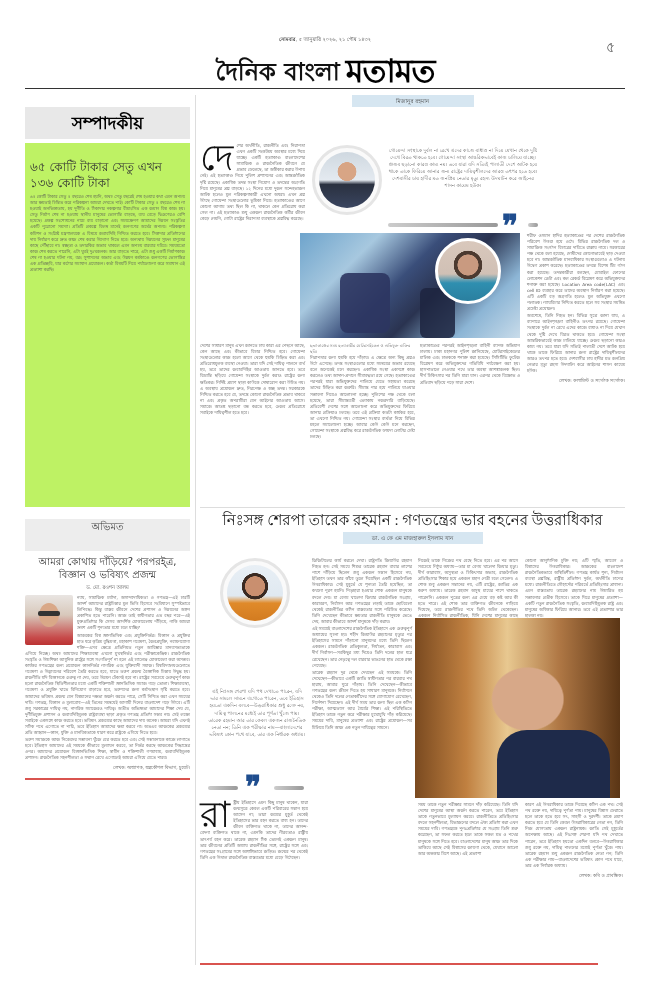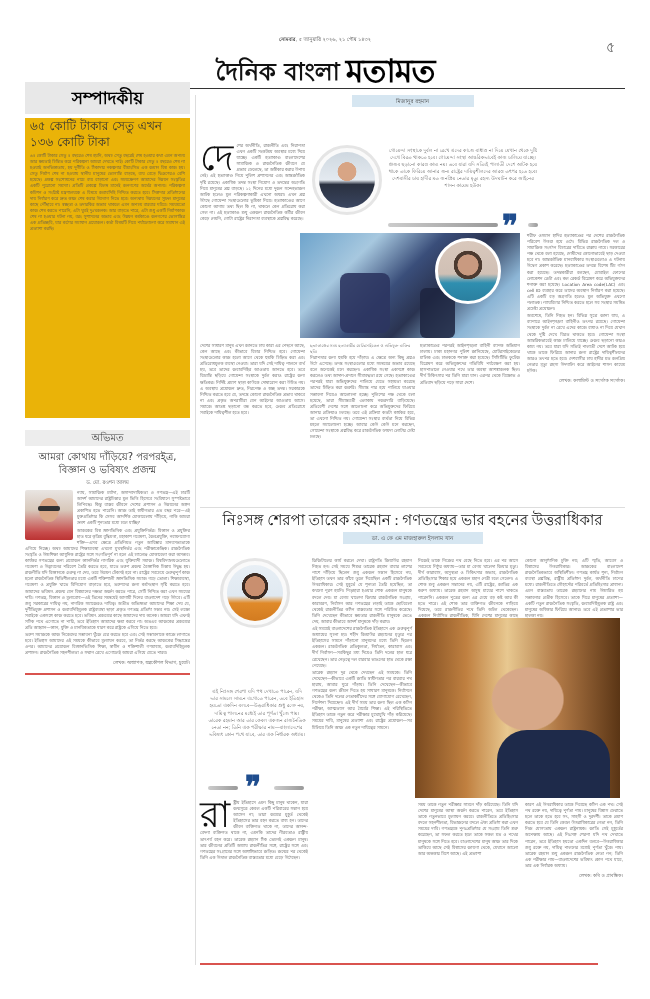--- a/index.html
+++ b/index.html
@@ -8,26 +8,26 @@
 
   .dateline { position: absolute; top: 36px; left: 0; width: 650px; text-align: center; font-size: 5px; color: #444; }
   .dateline b { font-weight: bold; }
   .page-no { position: absolute; top: 36px; left: 606px; font-size: 14px; color: #555; }
   .masthead { position: absolute; top: 46px; left: 0; width: 650px; text-align: center; white-space: nowrap; }
   .masthead .paper { font-family: "DejaVu Serif", serif; font-size: 24px; font-weight: bold; color: #111; vertical-align: middle; }
   .masthead .section { font-size: 32px; font-weight: bold; color: #000; letter-spacing: -1px; vertical-align: middle; margin-left: 6px; }
   .rule-top { position: absolute; top: 88px; left: 25px; width: 600px; height: 1px; background: #333; }
 
   
-  .left-col { position: absolute; top: 82px; left: 25px; width: 165px; }
+  .left-col { position: absolute; top: 107px; left: 25px; width: 165px; }
   .editorial-banner { background: #e8e8e8; height: 32px; text-align: center; font-size: 17px; font-weight: bold; color: #000; line-height: 32px; }
-  .editorial-box { background: #eab308; margin-top: 4px; padding: 0 5px; height: 300px; }
+  .editorial-box { background: #bef264; margin-top: 4px; padding: 16px 5px; height: 364px; }
   .editorial-title { font-size: 12px; line-height: 16px; color: #333; margin-bottom: 3px; }
   .body-text { font-size: 4.2px; line-height: 6.1px; color: #555; text-align: justify; }
-  .opinion-banner { background: #ededed; margin-top: 12px; height: 16px; text-align: center; font-size: 10px; color: #444; line-height: 16px; }
+  .opinion-banner { background: #ededed; margin-top: 12px; height: 32px; text-align: center; font-size: 10px; color: #444; line-height: 16px; }
   .opinion-title { text-align: center; font-size: 10px; line-height: 13px; color: #333; margin-top: 4px; }
   .opinion-author { text-align: center; font-size: 5px; color: #555; margin: 3px 0; }
   .opinion-body { position: relative; }
   .opinion-photo { float: left; width: 48px; height: 50px; margin: 0 4px 2px 0; background: linear-gradient(180deg,#e9e5e2 0%,#d8c8bb 40%,#c74b4b 85%,#b33 100%); position: relative; border-radius: 2px; }
   .opinion-photo::before { content: ""; position: absolute; left: 14px; top: 8px; width: 20px; height: 24px; border-radius: 50%; background: #d9a888; }
   .opinion-photo::after { content: ""; position: absolute; left: 13px; top: 16px; width: 22px; height: 5px; background: #333; border-radius: 2px; }
   .byline-end { text-align: right; font-size: 4.5px; color: #555; margin-top: 3px; }
   .red-rule { height: 2px; background: #d9534f; margin-top: 6px; }
 
   .vrule { position: absolute; left: 195px; top: 95px; width: 1px; height: 870px; background: #ddd; }

